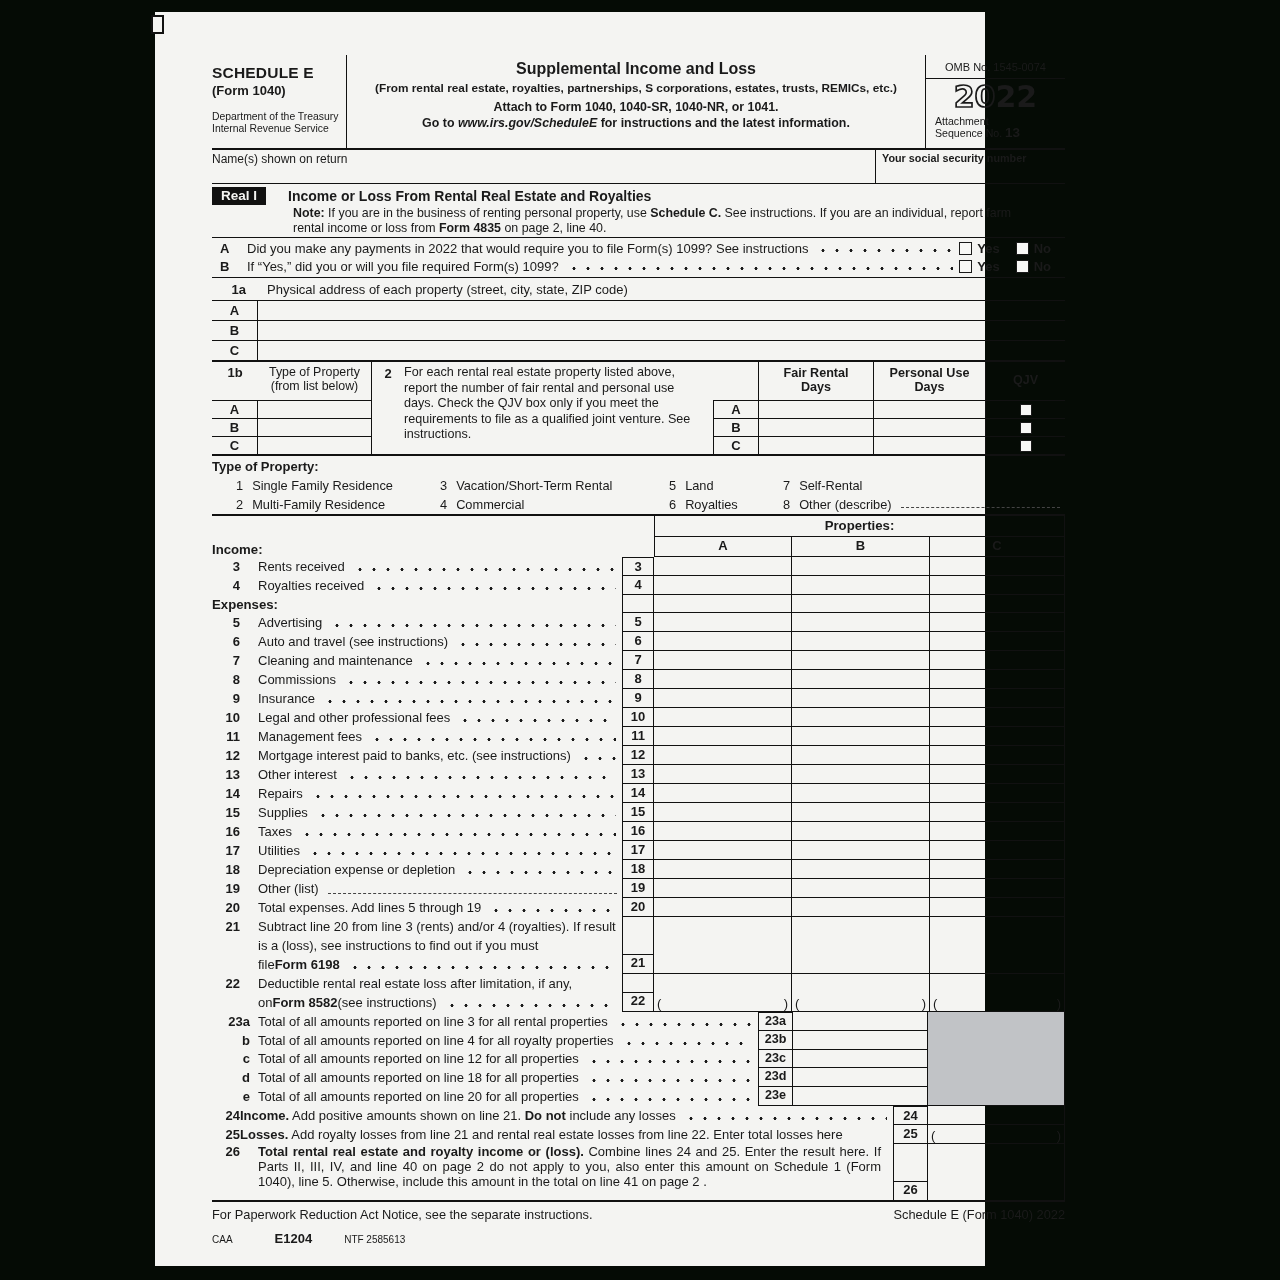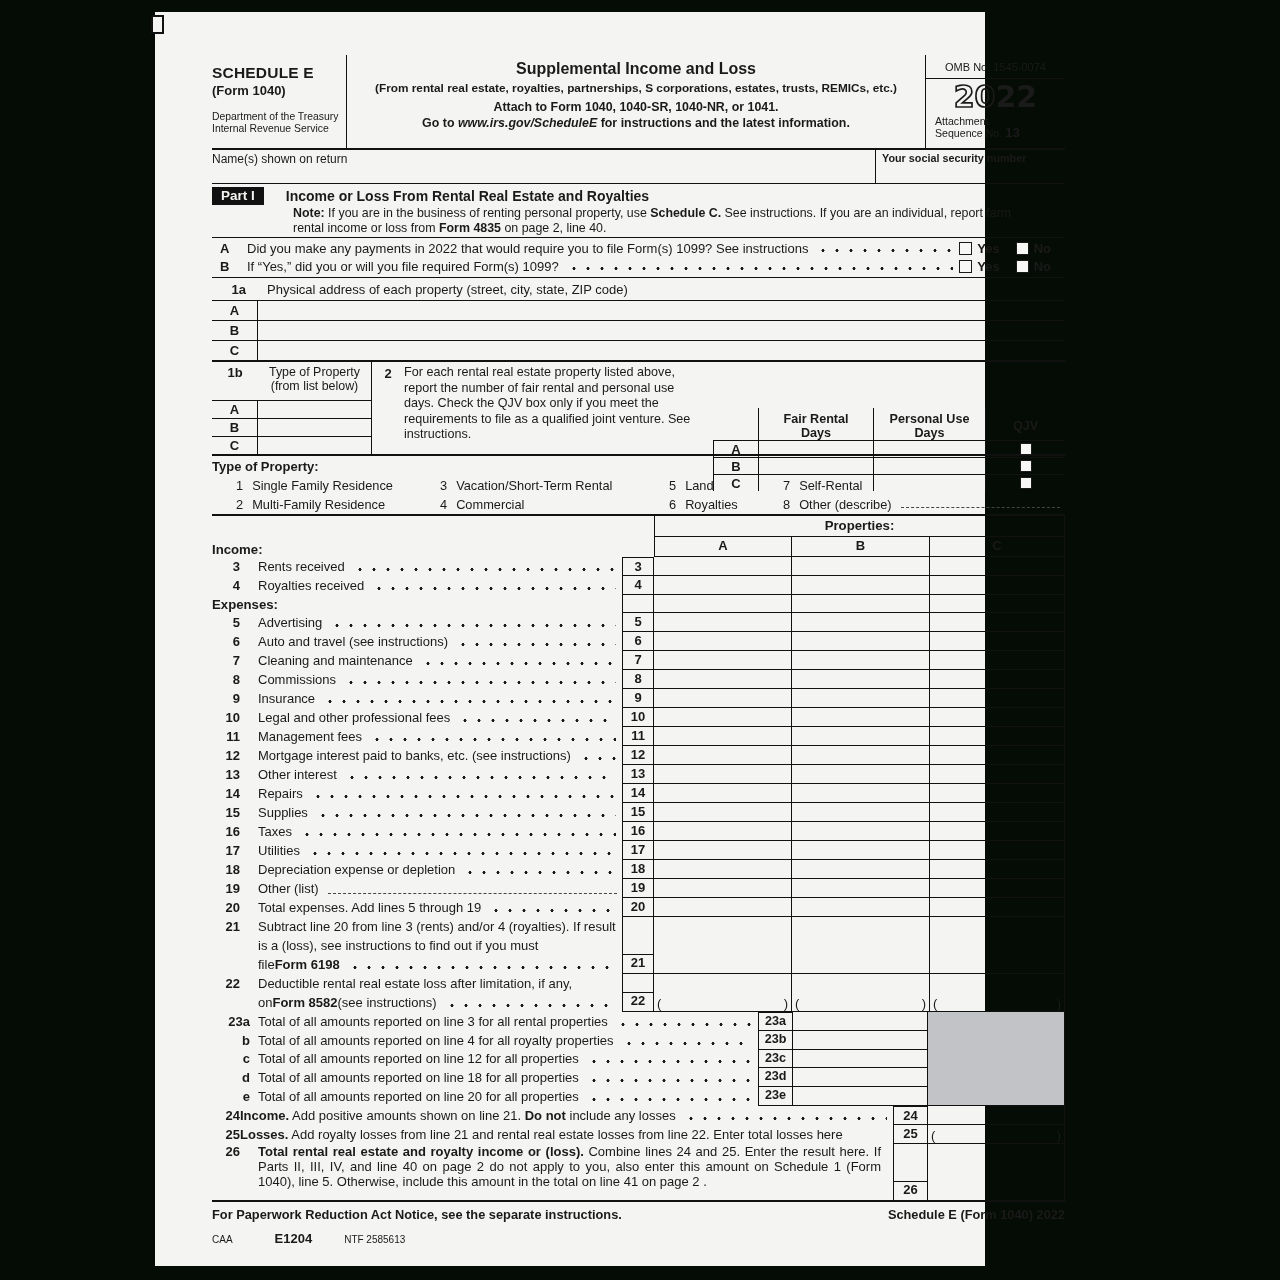--- a/index.html
+++ b/index.html
@@ -82,21 +82,21 @@
   .t1b-left { width:160px; border-right:1px solid #111; display:flex; flex-direction:column; }
   .t1b-lhdr { height:38px; display:flex; font-size:12.4px; }
   .t1b-lhdr .n { width:46px; text-align:center; font-weight:bold; font-size:13px; padding-top:3px; }
   .t1b-lhdr .t { flex:1; text-align:center; padding-top:3px; line-height:14px; }
   .t1b-lrow { flex:1; border-top:1px solid #111; display:flex; }
   .t1b-lrow .letter { width:46px; border-right:1px solid #111; text-align:center; font-weight:bold; font-size:13px; padding-top:1px; }
   .t1b-lrow .input { flex:1; }
   .t1b-mid { flex:1; display:flex; padding-top:3px; }
   .t1b-mid .n2 { width:32px; text-align:center; font-weight:bold; font-size:13px; padding-top:1px; }
   .t1b-mid .instr { flex:1; font-size:12.6px; line-height:15.6px; padding-right:14px; }
-  .t1b-right { width:352px; display:flex; flex-direction:column;margin-top:46px; }
+  .t1b-right { width:352px; display:flex; flex-direction:column; }
   .t1b-rhdr { height:38px; display:flex; font-size:12.6px; font-weight:bold; text-align:center; }
   .t1b-rhdr .sp { width:45px; }
   .t1b-rhdr .fair { width:115px; border-left:1px solid #111; padding-top:4px; line-height:14px; }
   .t1b-rhdr .pers { width:112px; border-left:1px solid #111; padding-top:4px; line-height:14px; }
   .t1b-rhdr .qjv { flex:1; border-left:1px solid #111; padding-top:11px; }
   .t1b-rrow { flex:1; display:flex; }
   .t1b-rrow > div { border-top:1px solid #111; }
   .t1b-rrow .letter { width:45px; border-left:1px solid #111; text-align:center; font-weight:bold; font-size:13px; padding-top:1px; }
   .t1b-rrow .fair { width:115px; border-left:1px solid #111; }
   .t1b-rrow .pers { width:112px; border-left:1px solid #111; }
@@ -157,21 +157,21 @@
   .r2425 .nb { width:35px; border-left:1px solid #111; border-right:1px solid #111; border-bottom:1px solid #111; text-align:center; font-weight:bold; padding-top:1px; }
   .r2425 .val { width:137px; border-right:1.5px solid #111; border-bottom:1px solid #111; }
 
   .b26 { display:flex; height:58px; border-bottom:2.5px solid #111; }
   .b26-desc { width:681px; display:flex; }
   .b26-text { flex:1; text-align:justify; line-height:15px; padding-right:12px; margin-left:18px; }
   .b26 .nbox-col { width:35px; border-bottom:none; }
   .b26-val { width:137px; border-right:1.5px solid #111; }
 
   
-  .footer { display:flex; justify-content:space-between; font-weight:bold; font-size:12.8px; padding-top:5px; }
+  .footer { display:flex; justify-content:space-between; font-weight:normal; font-size:12.8px; padding-top:5px; }
   .subfooter { display:flex; align-items:baseline; padding-top:9px; font-size:10px; }
   .subfooter .code { font-size:13px; font-weight:bold; margin-left:42px; }
   .subfooter .ntf { margin-left:32px; }
   b { font-weight:bold; }
 </style>
 </head>
 <body>
 
 <div class="page">
   <div class="corner-mark"></div>
@@ -201,21 +201,21 @@
         </div>
       </div>
     </div>
 
     <div class="name-row">
       <div class="name-left"><span>Name(s) shown on return</span></div>
       <div class="name-right"><span>Your social security number</span></div>
     </div>
 
     <div class="part-row">
-      <span class="part-badge">Part I</span>
+      <span class="part-badge">Real I</span>
       <span class="part-title">Income or Loss From Rental Real Estate and Royalties</span>
     </div>
     <div class="note"><b>Note:</b><span> If you are in the business of renting personal property, use </span><b>Schedule C.</b><span> See instructions. If you are an individual, report farm rental income or loss from </span><b>Form 4835</b><span> on page 2, line 40.</span></div>
 
     <div class="questions">
       <div class="qrow">
         <span class="qletter">A</span>
         <span>Did you make any payments in 2022 that would require you to file Form(s) 1099? See instructions</span>
         <span class="leader"></span>
         <span class="cbx"></span>

